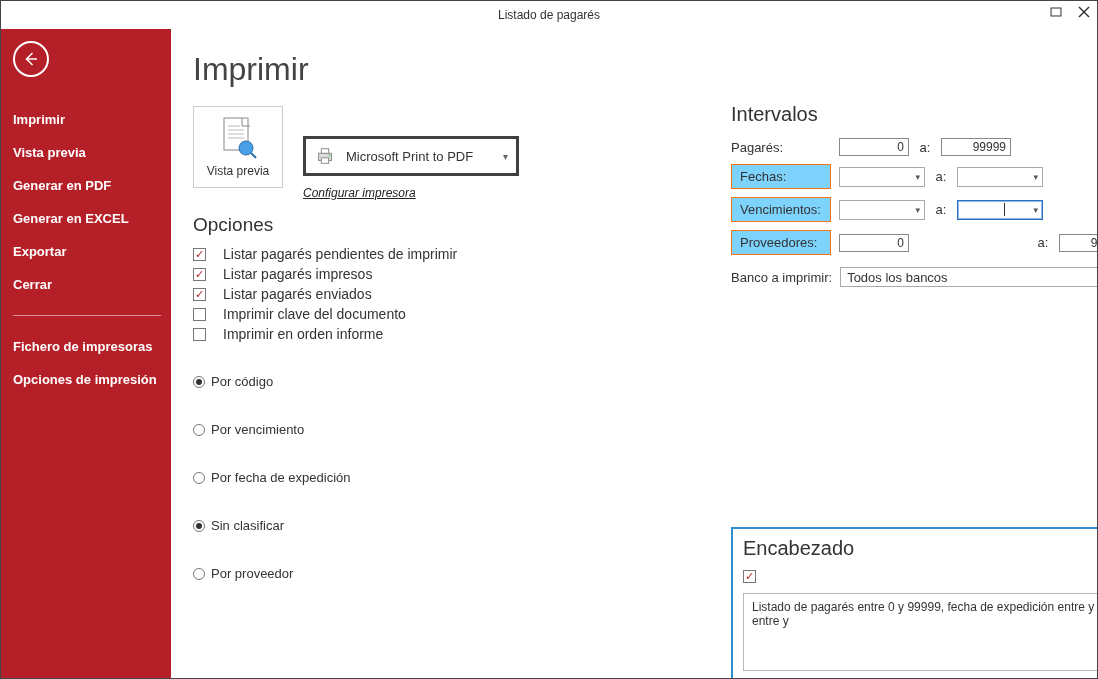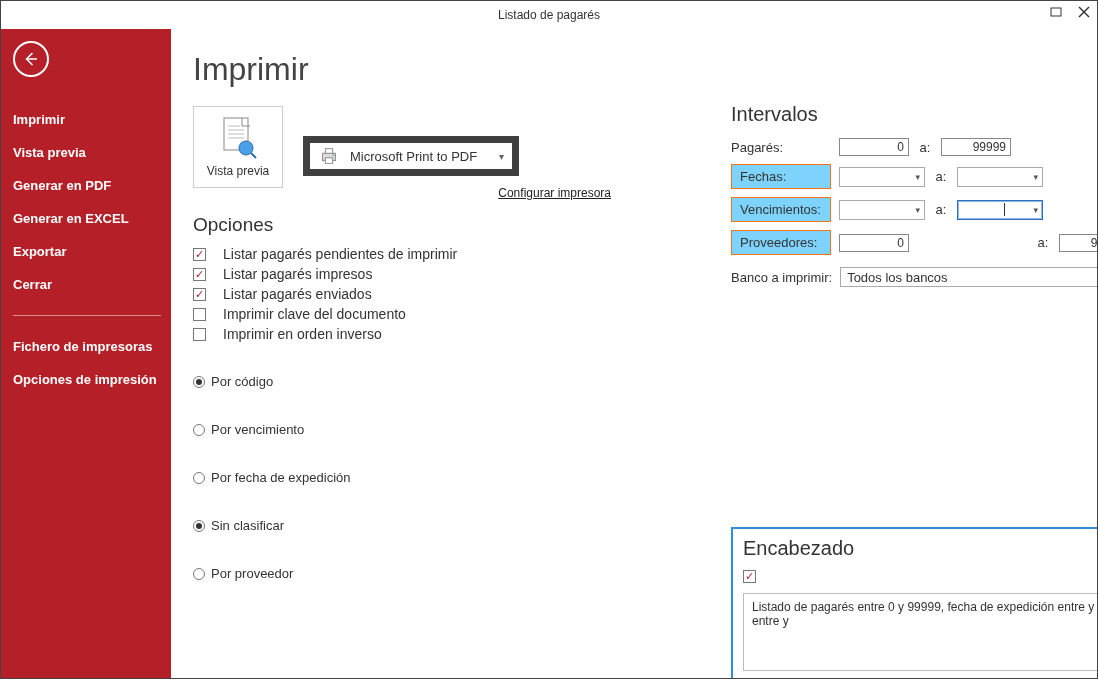--- a/index.html
+++ b/index.html
@@ -16,24 +16,24 @@
   .back-circle svg { width:18px; height:18px; }
   .nav-item { color:#fff; font-size:13px; padding:9px 0; cursor:pointer; font-weight:600; }
   .nav-sep { border-top:1px solid rgba(255,255,255,0.5); margin:14px 0; }
   .main { flex:1; padding:22px 12px 10px 22px; position:relative; }
   h1.page-title { font-size:32px; font-weight:300; color:#444; margin:0 0 18px 0;}
   h2.section { font-size:19px; font-weight:400; color:#333; margin:14px 0 8px 0;}
   h2.section.big { font-size:20px;}
   .row { display:flex; align-items:flex-start; gap:20px;}
   .preview-btn { width:90px; height:82px; border:1px solid #ccc; display:flex; flex-direction:column; align-items:center; justify-content:center; cursor:pointer; font-size:12px; color:#333; gap:4px; }
   .preview-btn svg { width:40px; height:44px;}
-  .printer-select { width:216px; height:40px; border:7px solid #404040; display:flex; align-items:center; padding:0 8px; gap:10px; cursor:pointer; font-size:13px; color:#333;}
+  .printer-select { width:216px; height:40px; border:3px solid #404040; display:flex; align-items:center; padding:0 8px; gap:10px; cursor:pointer; font-size:13px; color:#333;}
   .printer-select svg.printer-ic { width:22px; height:22px;}
   .printer-select .caret { margin-left:auto; font-size:10px; color:#666;}
-  .config-link { text-align:right; width:308px; margin-top:10px; font-size:12px; text-decoration:underline; color:#222; cursor:pointer;}
+  .config-link { width:308px; margin-top:10px; font-size:12px; text-decoration:underline; color:#222; cursor:pointer;font-style:italic;}
   .checkline { display:flex; align-items:center; gap:17px; padding:2px 0; font-size:14px; color:#333;}
   .chk { width:13px; height:13px; border:1px solid #777; display:inline-flex; align-items:center; justify-content:center; cursor:pointer;}
   .chk.checked::after{ content:"✓"; font-size:11px; color:#b51f27; line-height:1;}
   .radioline { display:flex; align-items:center; gap:6px; padding:3px 0; font-size:13px;margin-top:27px;}
   .rad { width:12px; height:12px; border:1px solid #777; border-radius:50%; display:inline-flex; align-items:center; justify-content:center; cursor:pointer;}
   .rad.sel::after{ content:""; width:6px; height:6px; background:#333; border-radius:50%;}
   .right-col { position:absolute; left:560px; top:74px; width:520px;}
   .intv-row { display:flex; align-items:center; gap:8px; padding:4px 0; font-size:13px;}
   .intv-row .lbl { width:100px; }
   .num-input { width:70px; height:18px; border:1px solid #888; text-align:right; padding:1px 4px; font-size:12px;}
@@ -133,21 +133,21 @@
         <div class="checkline">
           <span class="chk checked"></span>
           <span>Listar pagarés enviados</span>
         </div>
         <div class="checkline">
           <span class="chk"></span>
           <span>Imprimir clave del documento</span>
         </div>
         <div class="checkline">
           <span class="chk"></span>
-          <span>Imprimir en orden inverso</span>
+          <span>Imprimir en orden informe</span>
         </div>
       </div>
 
     <div id="ordenacion-list">
         <div class="radioline">
           <span class="rad sel"></span>
           <span>Por código</span>
         </div>
         <div class="radioline">
           <span class="rad"></span>

